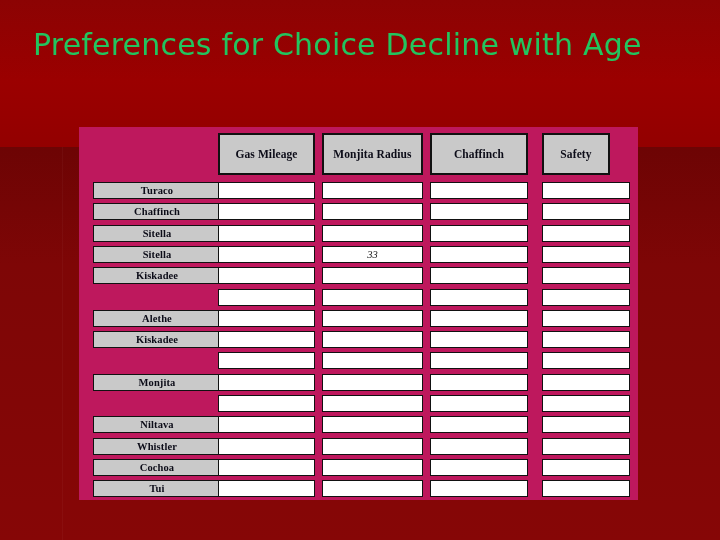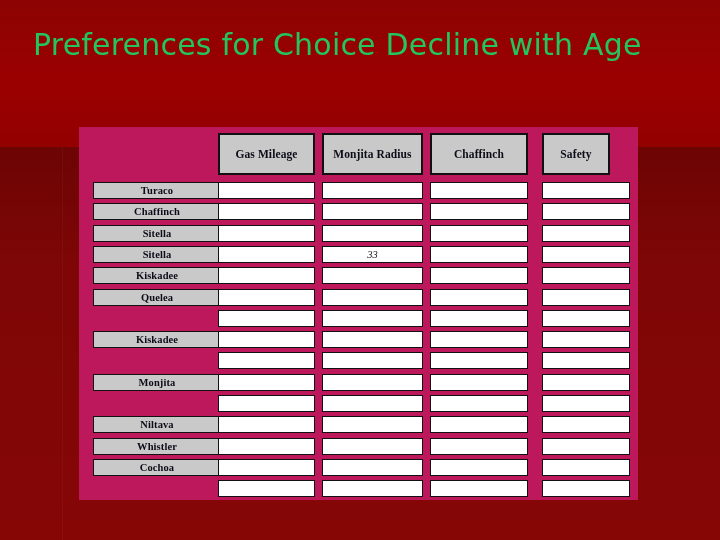--- a/index.html
+++ b/index.html
@@ -195,27 +195,27 @@
             <div class="cell" style="left: 463px; width: 88px;"></div>
           </div>
           <div class="row" style="top: 139.2px;">
             <div class="row-label">Kiskadee</div>
             <div class="cell" style="left: 139px; width: 97px;"></div>
             <div class="cell" style="left: 243px; width: 101px;"></div>
             <div class="cell" style="left: 351px; width: 98px;"></div>
             <div class="cell" style="left: 463px; width: 88px;"></div>
           </div>
           <div class="row" style="top: 160.5px;">
-            <div class="row-label">Quelea</div>
             <div class="cell" style="left: 139px; width: 97px;"></div>
             <div class="cell" style="left: 243px; width: 101px;"></div>
             <div class="cell" style="left: 351px; width: 98px;"></div>
             <div class="cell" style="left: 463px; width: 88px;"></div>
           </div>
           <div class="row" style="top: 181.8px;">
+            <div class="row-label">Alethe</div>
             <div class="cell" style="left: 139px; width: 97px;"></div>
             <div class="cell" style="left: 243px; width: 101px;"></div>
             <div class="cell" style="left: 351px; width: 98px;"></div>
             <div class="cell" style="left: 463px; width: 88px;"></div>
           </div>
           <div class="row" style="top: 203.1px;">
             <div class="row-label">Kiskadee</div>
             <div class="cell" style="left: 139px; width: 97px;"></div>
             <div class="cell" style="left: 243px; width: 101px;"></div>
             <div class="cell" style="left: 351px; width: 98px;"></div>
@@ -255,20 +255,21 @@
             <div class="cell" style="left: 463px; width: 88px;"></div>
           </div>
           <div class="row" style="top: 330.9px;">
             <div class="row-label">Cochoa</div>
             <div class="cell" style="left: 139px; width: 97px;"></div>
             <div class="cell" style="left: 243px; width: 101px;"></div>
             <div class="cell" style="left: 351px; width: 98px;"></div>
             <div class="cell" style="left: 463px; width: 88px;"></div>
           </div>
           <div class="row" style="top: 352.2px;">
+            <div class="row-label">Tui</div>
             <div class="cell" style="left: 139px; width: 97px;"></div>
             <div class="cell" style="left: 243px; width: 101px;"></div>
             <div class="cell" style="left: 351px; width: 98px;"></div>
             <div class="cell" style="left: 463px; width: 88px;"></div>
           </div>
         </div>
     </div>
   </div>
 
 </div>

